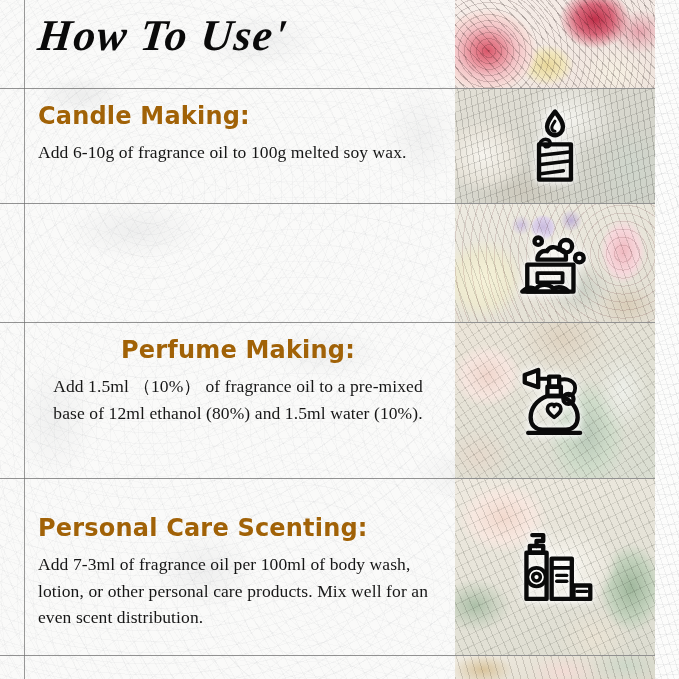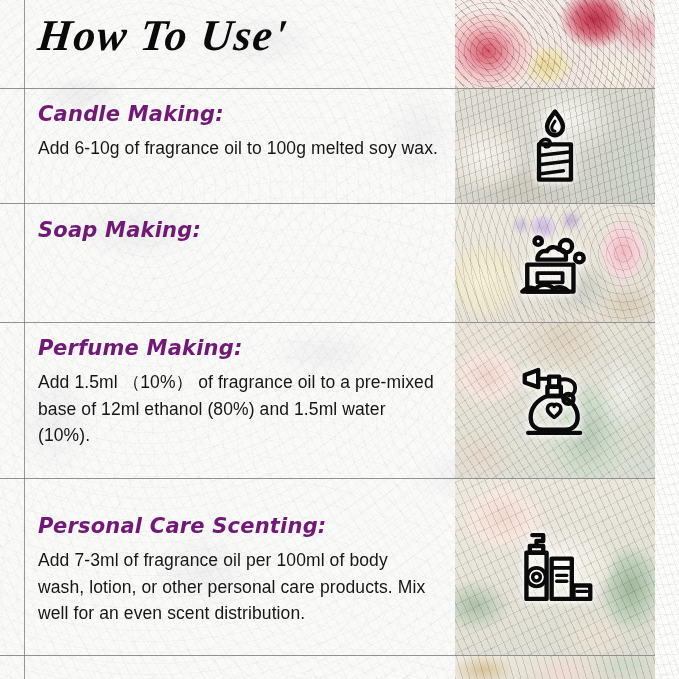--- a/index.html
+++ b/index.html
@@ -73,29 +73,28 @@
 
   
   .section {
     position: absolute;
     left: 38px;
     width: 400px;
   }
   .sec-title {
     font-family: "DejaVu Sans", "Liberation Sans", sans-serif;
     font-weight: 700;
-    font-size: 21px;
+    font-size: 24px;
     letter-spacing: 0.2px;
-    color: #701a75;
+    color: #a16207;
     margin: 0 0 9px 0;
     white-space: nowrap;
-    font-style: italic;
   }
   .sec-body {
-    font-family: Liberation Sans, sans-serif;
+    font-family: Liberation Serif, serif;
     font-weight: 400;
     font-size: 17.5px;
     line-height: 1.52;
     color: #161616;
     margin: 0;
     letter-spacing: 0.1px;
   }
 
   
   .right-col {
@@ -274,24 +273,23 @@
   <div class="vrule" style="left:24px; top:0; height:679px;"></div>
 
   <div class="title">How To Use'</div>
 
   <div class="section" style="top:102px;">
     <div class="sec-title">Candle Making:</div>
     <div class="sec-body">Add 6-10g of fragrance oil to 100g melted soy wax.</div>
   </div>
 
   <div class="section" style="top:218px;">
-    <div class="sec-title">Soap Making:</div>
-  </div>
-
-  <div class="section" style="top:336px;">
+  </div>
+
+  <div class="section" style="top:336px;text-align:center;">
     <div class="sec-title">Perfume Making:</div>
     <div class="sec-body">Add 1.5ml （10%） of fragrance oil to a pre-mixed base of 12ml ethanol (80%) and 1.5ml water (10%).</div>
   </div>
 
   <div class="section" style="top:514px;">
     <div class="sec-title">Personal Care Scenting:</div>
     <div class="sec-body">Add 7-3ml of fragrance oil per 100ml of body wash, lotion, or other personal care products. Mix well for an even scent distribution.</div>
   </div>
 
   <div class="right-col">

